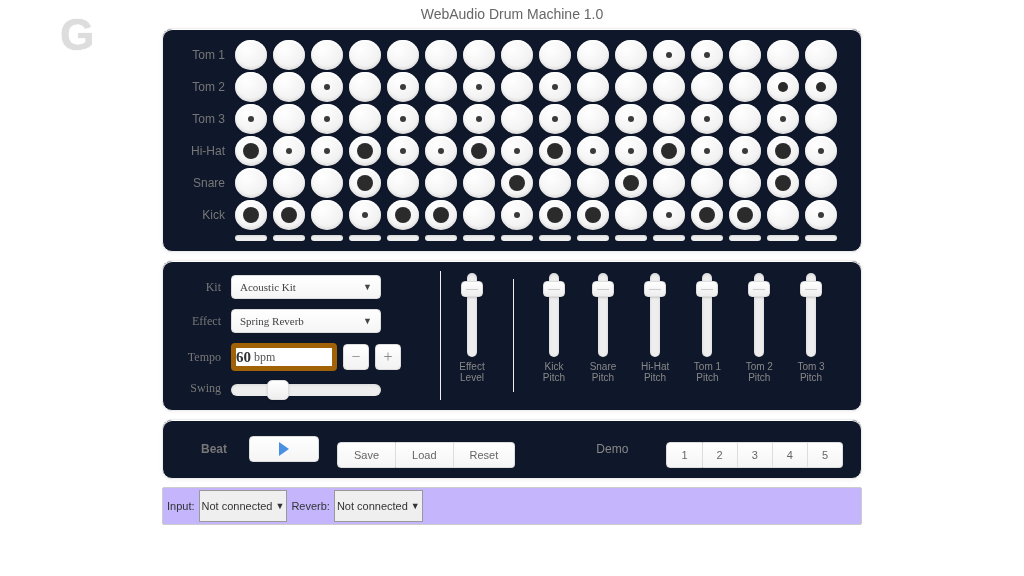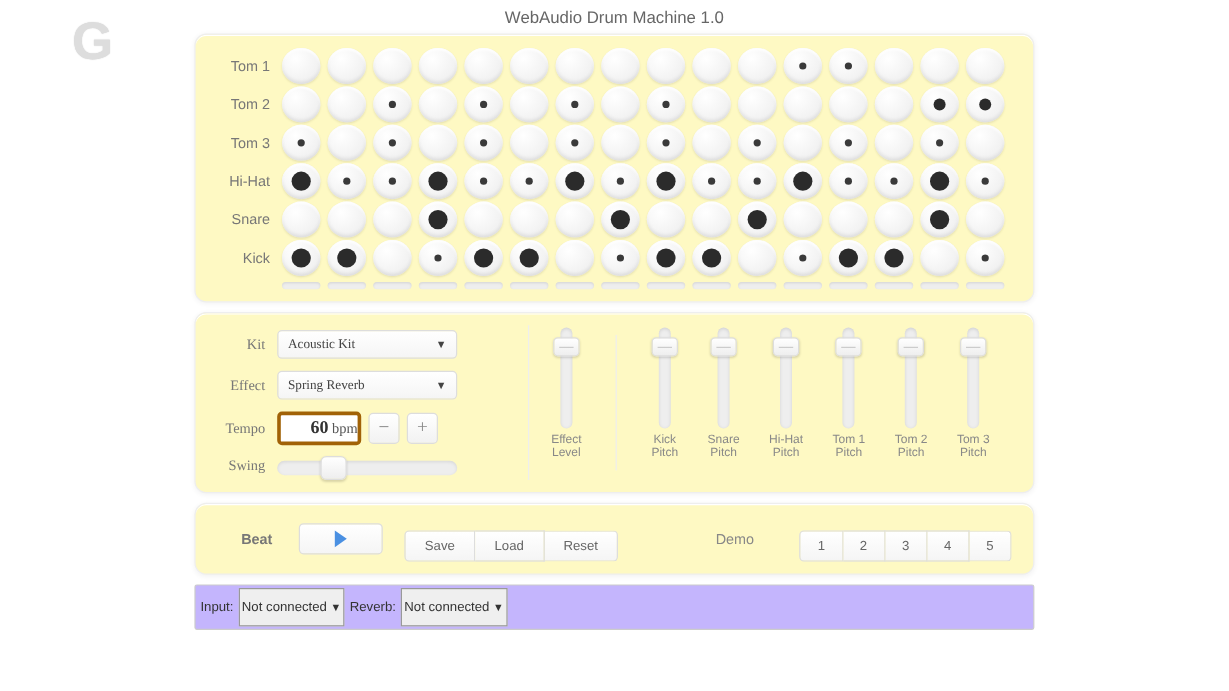--- a/index.html
+++ b/index.html
@@ -30,21 +30,21 @@
     width: 40px;
     height: 60px;
     font-size: 44px;
     font-weight: 900;
     color: #ddd;
     font-family: 'Arial Black', sans-serif;
     text-shadow: 0 0 1px #ccc;
   }
   .panel {
     width: 700px;
-    background: #fef9c3;
+    background: #0f172a;
     border: 1px solid #eee;
     border-radius: 10px;
     box-shadow: 0 1px 4px rgba(0,0,0,0.05), inset 0 1px 0 #fff;
     padding: 10px 18px;
     margin-bottom: 8px;
   }
   
   .seq-row {
     display: flex;
     align-items: center;
@@ -132,28 +132,28 @@
     cursor: pointer;
   }
   .select-box::after {
     content: "▼";
     position: absolute;
     right: 8px;
     font-size: 9px;
     color: #444;
   }
   .tempo-box {
-    width: 70px;
+    width: 106px;
     height: 28px;
-    border: 3px solid #a16207;
+    border: 5px solid #a16207;
     border-radius: 4px;
     background: #fff;
     display: flex;
     align-items: center;
-    justify-content: flex-end;
+    justify-content: flex-start;
     color: #555;
     font-size: 12px;
   }
   .tempo-box b { font-size: 15px; color:#333; font-weight:bold; margin-right:3px;}
   .step-btn {
     width: 26px;
     height: 26px;
     margin-left: 6px;
     border: 1px solid #ddd;
     border-radius: 4px;

